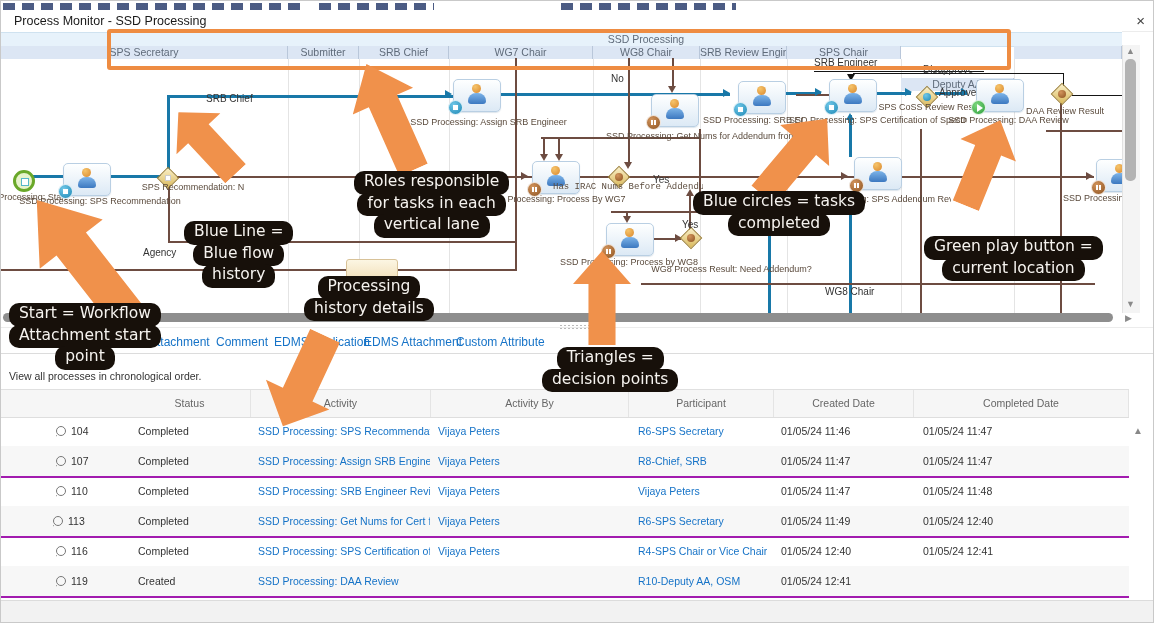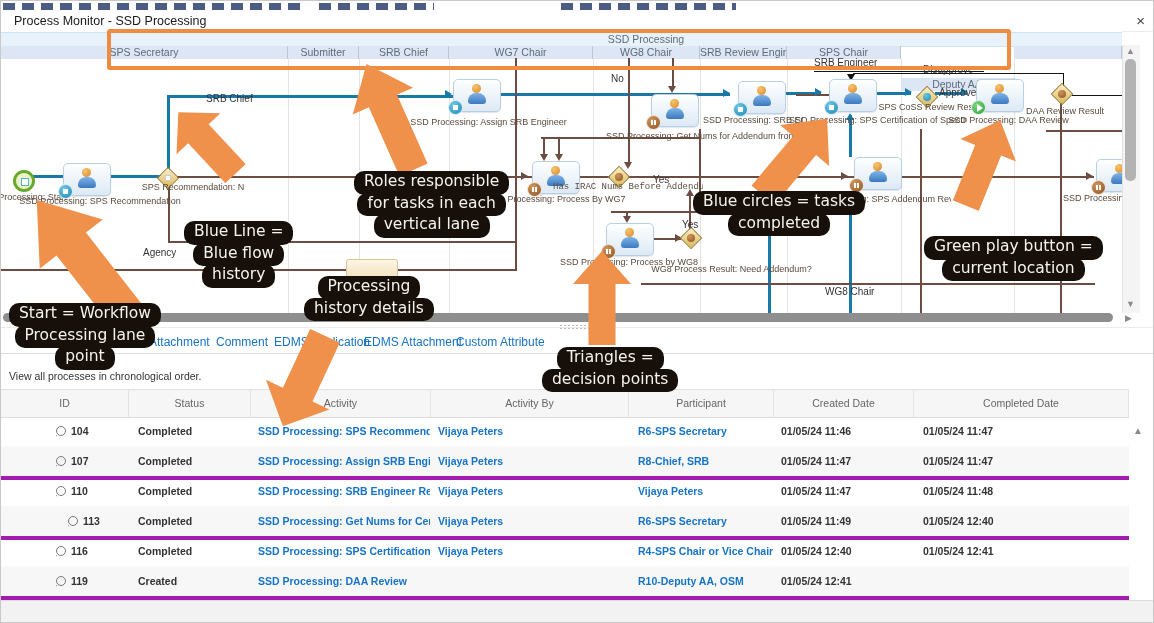--- a/index.html
+++ b/index.html
@@ -57,21 +57,21 @@
   .panel-sep{position:absolute;left:0;top:326px;width:100%;height:1px;background:#ececec;}
   
   .tab{position:absolute;top:334px;font-size:12px;color:#1673c7;cursor:pointer;white-space:nowrap;}
   .tabline{position:absolute;left:0;top:352px;width:100%;height:1px;background:#dcdcdc;}
   .subtitle{position:absolute;left:8px;top:369px;font-size:10.5px;color:#333;}
   
   .tbl{position:absolute;left:0;top:388px;width:1128px;height:211px;}
   .thead{position:absolute;left:0;top:0;width:1128px;height:27px;background:#f6f6f6;border-top:1px solid #e0e0e0;border-bottom:1px solid #dedede;}
   .th{position:absolute;top:0;height:27px;line-height:27px;text-align:center;font-size:10.5px;color:#666;
       border-right:1px solid #e4e4e4;box-sizing:border-box;overflow:hidden;white-space:nowrap;}
-  .trow{position:absolute;left:0;width:1128px;height:30px;border-bottom:4px solid #a21caf;font-weight:bold;}
+  .trow{position:absolute;left:0;width:1128px;height:30px;border-bottom:2px solid #a21caf;}
   .trow.alt{background:#f7f7f7;}
   .td{position:absolute;top:0;height:30px;line-height:30px;font-size:10.5px;color:#333;white-space:nowrap;overflow:hidden;}
   .td.link{color:#1673c7;cursor:pointer;}
   .mag{position:relative;display:inline-block;width:8px;height:8px;border:1.5px solid #777;border-radius:50%;margin-right:5px;top:1px;}
   .mag:after{content:"";position:absolute;width:4px;height:1.5px;background:#777;transform:rotate(45deg);left:-4px;top:7px;}
   .tbl-up{position:absolute;left:1132px;top:424px;font-size:10px;color:#888;}
   .bottom-strip{position:absolute;left:0;top:599px;width:100%;height:24px;background:#f2f2f2;border-top:1px solid #dcdcdc;}
   
   .anno{position:absolute;left:0;top:0;width:1154px;height:623px;pointer-events:none;}
   .obox{position:absolute;border:4px solid #ee8c42;border-radius:3px;}
@@ -266,21 +266,20 @@
       <div class="tab" style="left: 215px;">Comment</div>
       <div class="tab" style="left: 273px;">EDMS Application</div>
       <div class="tab" style="left: 363px;">EDMS Attachment</div>
       <div class="tab" style="left: 455px;">Custom Attribute</div>
     </div>
   <div class="tabline"></div>
   <div class="subtitle">View all processes in chronological order.</div>
 
   <div class="tbl" id="tbl">
       <div class="thead">
-        <div class="th" style="left: 0px; width: 128px;">ID</div>
         <div class="th" style="left: 128px; width: 122px;">Status</div>
         <div class="th" style="left: 250px; width: 180px;">Activity</div>
         <div class="th" style="left: 430px; width: 198px;">Activity By</div>
         <div class="th" style="left: 628px; width: 145px;">Participant</div>
         <div class="th" style="left: 773px; width: 140px;">Created Date</div>
         <div class="th" style="left: 913px; width: 215px;">Completed Date</div>
       </div>
       <div class="trow" style="top: 27px;">
         <div class="td" style="left: 55px;"><div class="mag"></div>104</div>
         <div class="td" style="left: 137px;">Completed</div>
@@ -302,21 +301,21 @@
       <div class="trow" style="top: 87px;">
         <div class="td" style="left: 55px;"><div class="mag"></div>110</div>
         <div class="td" style="left: 137px;">Completed</div>
         <div class="td link" style="left: 257px; max-width: 172px;">SSD Processing: SRB Engineer Review</div>
         <div class="td link" style="left: 437px;">Vijaya Peters</div>
         <div class="td link" style="left: 637px;">Vijaya Peters</div>
         <div class="td" style="left: 780px;">01/05/24 11:47</div>
         <div class="td" style="left: 922px;">01/05/24 11:48</div>
       </div>
       <div class="trow alt" style="top: 117px;">
-        <div class="td" style="left: 67px; text-align: center;"><div class="mag"></div>113</div>
+        <div class="td" style="left: 52px; text-align: center;"><div class="mag"></div>113</div>
         <div class="td" style="left: 137px;">Completed</div>
         <div class="td link" style="left: 257px; max-width: 172px;">SSD Processing: Get Nums for Cert from IRACNET</div>
         <div class="td link" style="left: 437px;">Vijaya Peters</div>
         <div class="td link" style="left: 637px;">R6-SPS Secretary</div>
         <div class="td" style="left: 780px;">01/05/24 11:49</div>
         <div class="td" style="left: 922px;">01/05/24 12:40</div>
       </div>
       <div class="trow" style="top: 147px;">
         <div class="td" style="left: 55px;"><div class="mag"></div>116</div>
         <div class="td" style="left: 137px;">Completed</div>
@@ -356,21 +355,21 @@
           <polygon points="30,0 60,42 44,42 44,120 16,120 16,42 0,42" fill="#f0914b"></polygon>
         </svg></div>
       <div class="oarrow" style="left: 952px; top: 116px; width: 60px; height: 92px; transform: rotate(22deg);"><svg width="100%" height="100%" viewBox="0 0 60 120" preserveAspectRatio="none">
           <polygon points="30,0 60,42 44,42 44,120 16,120 16,42 0,42" fill="#f0914b"></polygon>
         </svg></div>
       <div class="oarrow" style="left: 268px; top: 330px; width: 70px; height: 100px; transform: rotate(205deg);"><svg width="100%" height="100%" viewBox="0 0 60 120" preserveAspectRatio="none">
           <polygon points="30,0 60,42 44,42 44,120 16,120 16,42 0,42" fill="#f0914b"></polygon>
         </svg></div>
       <div class="callout" style="left: 8px; top: 302px;">
         <div class="pill-line"><span class="pill">Start = Workflow</span></div>
-        <div class="pill-line"><span class="pill">Processing lane</span></div>
+        <div class="pill-line"><span class="pill">Attachment start</span></div>
         <div class="pill-line"><span class="pill">point</span></div>
       </div>
       <div class="callout" style="left: 183px; top: 220px;">
         <div class="pill-line"><span class="pill">Blue Line =</span></div>
         <div class="pill-line"><span class="pill">Blue flow</span></div>
         <div class="pill-line"><span class="pill">history</span></div>
       </div>
       <div class="callout" style="left: 353px; top: 170px;">
         <div class="pill-line"><span class="pill">Roles responsible</span></div>
         <div class="pill-line"><span class="pill">for tasks in each</span></div>

